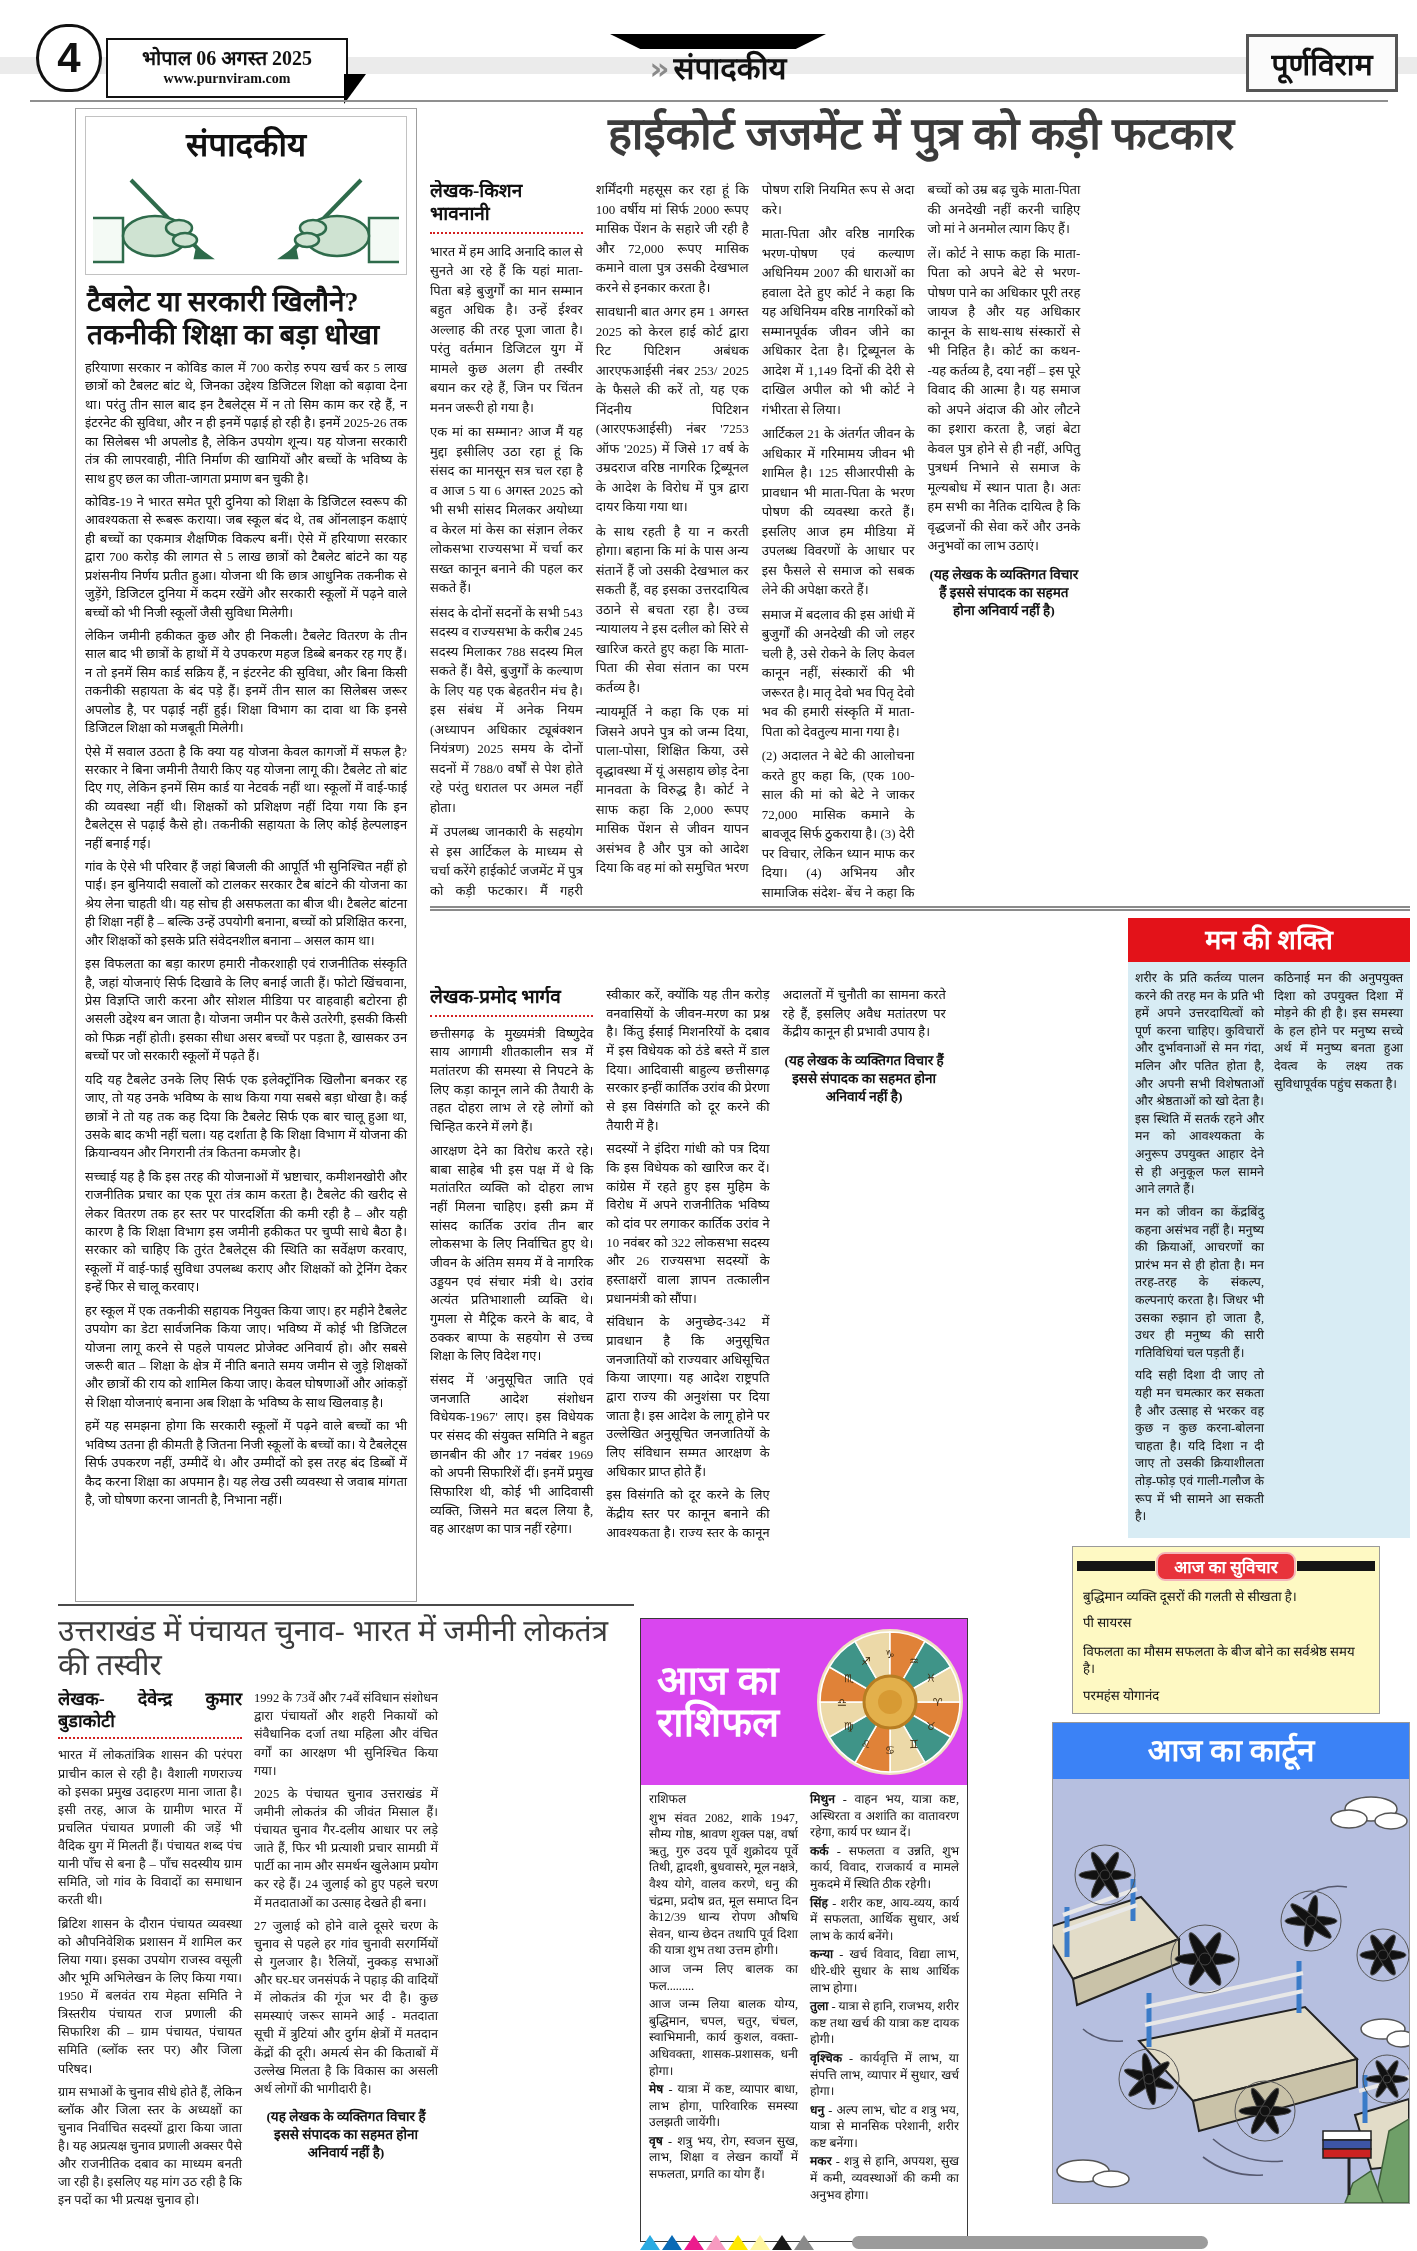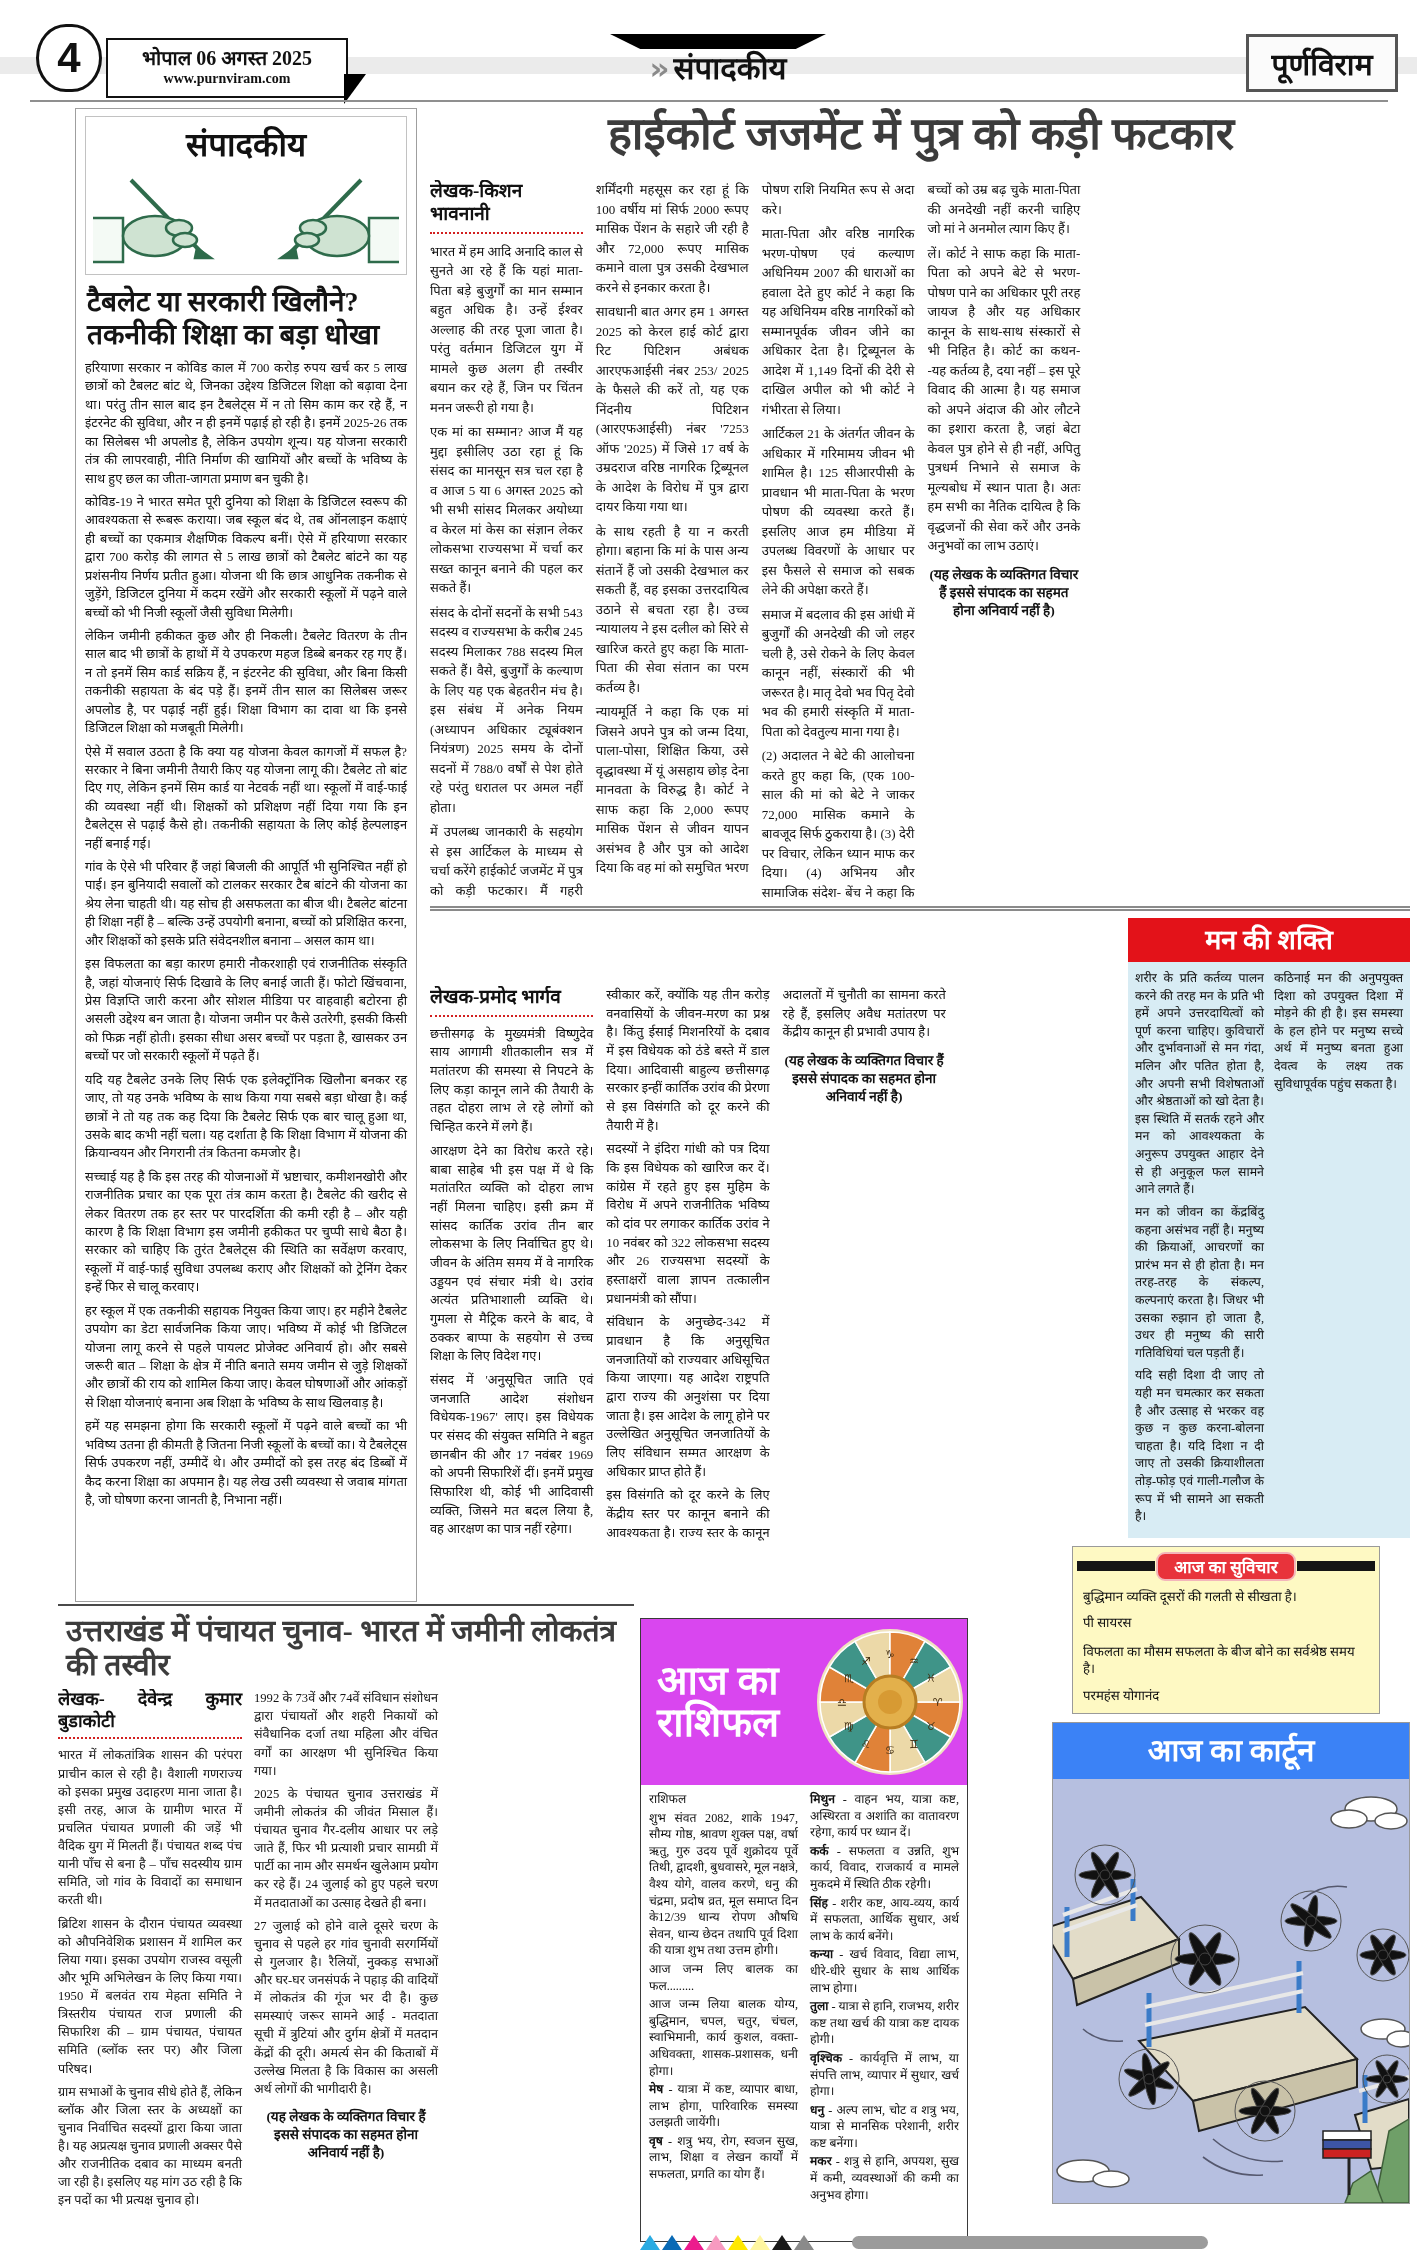--- a/index.html
+++ b/index.html
@@ -80,21 +80,21 @@
 
   
   .cartoon{position:absolute;left:1052px;top:1722px;width:358px;height:482px;
     border:1px solid #999;background:#fff;overflow:hidden;}
   .cartoon .hd{background:#3b82f6;color:#fff;text-align:center;font-size:31px;font-weight:bold;
     height:56px;line-height:56px;}
 
   
   .panchayat{position:absolute;left:58px;top:1604px;width:576px;height:636px;
     border-top:2px solid #4a4a4a;padding-top:6px;overflow:hidden;}
-  .pan-head{font-size:30px;font-weight:bold;color:#3c3c3c;line-height:1.12;margin:2px 8px 8px;}
+  .pan-head{font-size:30px;font-weight:normal;color:#3c3c3c;line-height:1.12;margin:2px 0 8px;}
   .pan-cols{height:546px;column-count:3;column-gap:12px;column-fill:auto;overflow:hidden;
     font-size:12.6px;line-height:1.44;text-align:justify;}
   .byline-sm{font-size:18px;font-weight:bold;line-height:1.2;padding-bottom:5px;margin-bottom:7px;
     border-bottom:2px dotted #d22020;}
 
   
   .rashifal{position:absolute;left:640px;top:1618px;width:328px;height:624px;
     border:1px solid #3a3a3a;background:#fff;overflow:hidden;}
   .rashifal .hd{background:#d946ef;height:166px;display:flex;align-items:center;}
   .rashifal .hd .t{color:#fff;font-size:40px;font-weight:bold;line-height:1.05;padding-left:16px;}

